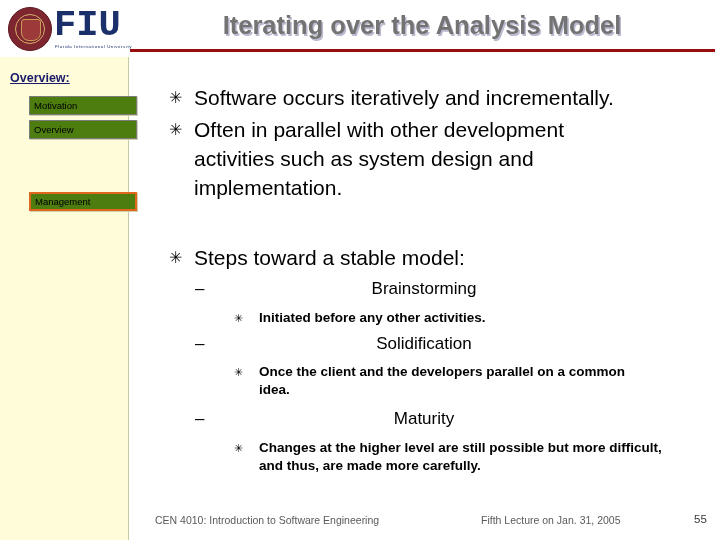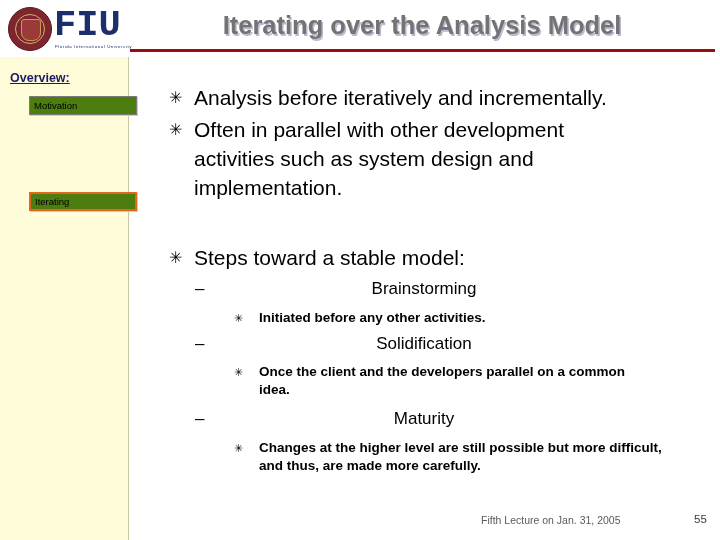--- a/index.html
+++ b/index.html
@@ -247,30 +247,33 @@
 
   <div class="title">Iterating over the Analysis Model</div>
   <div class="title-rule"></div>
 
   <div class="sidebar">
     <div class="sidebar-title">Overview:</div>
 
     <div class="nav-item" style="top:39px;">
       <span>Motivation</span>
     </div>
+    <div class="nav-item" style="top:63px;">
+      <span>Overview</span>
+    </div>
     <div class="nav-item active" style="top:135px;">
-      <span>Iterating</span>
+      <span>Management</span>
     </div>
   </div>
 
   <div class="content">
 
     <div class="lvl1" style="left:40px; top:26px; width:530px;">
       <span class="bullet">✳</span>
-      <span class="text">Analysis before iteratively and incrementally.</span>
+      <span class="text">Software occurs iteratively and incrementally.</span>
     </div>
 
     <div class="lvl1" style="left:40px; top:58px; width:480px;">
       <span class="bullet">✳</span>
       <span class="text">Often in parallel with other development activities such as system design and implementation.</span>
     </div>
 
     <div class="lvl1" style="left:40px; top:186px; width:480px;">
       <span class="bullet">✳</span>
       <span class="text">Steps toward a stable model:</span>
@@ -298,16 +301,17 @@
       <span class="dash">–</span>
       <span class="text">Maturity</span>
     </div>
     <div class="lvl3" style="left:105px; top:382px; width:455px;">
       <span class="bullet">✳</span>
       <span class="text">Changes at the higher level are still possible but more difficult, and thus, are made more carefully.</span>
     </div>
 
   </div>
 
+  <div class="footer-course">CEN 4010: Introduction to Software Engineering</div>
   <div class="footer-lecture">Fifth Lecture on Jan. 31, 2005</div>
   <div class="footer-page">55</div>
 
 </div>
 
 </body></html>

